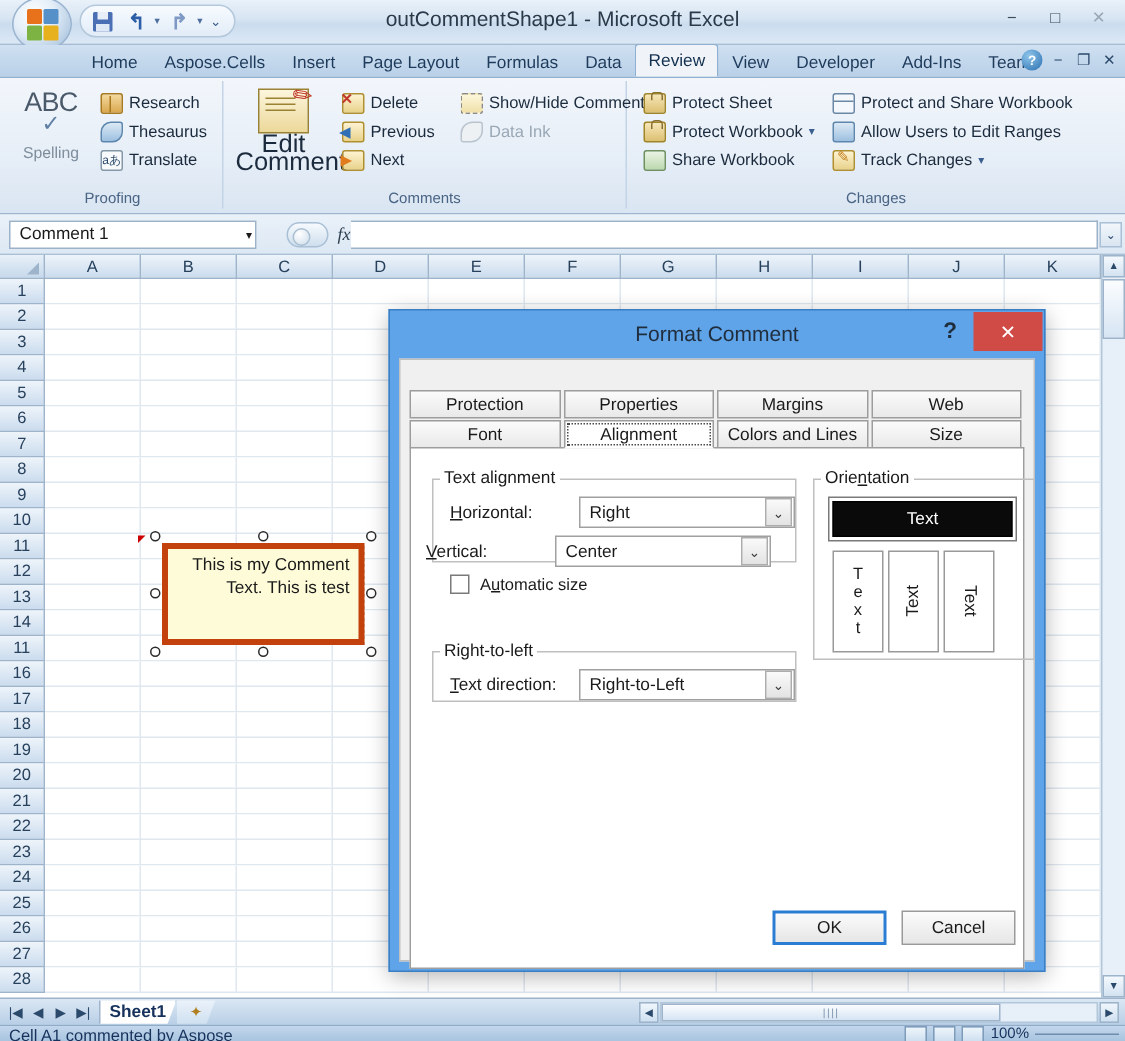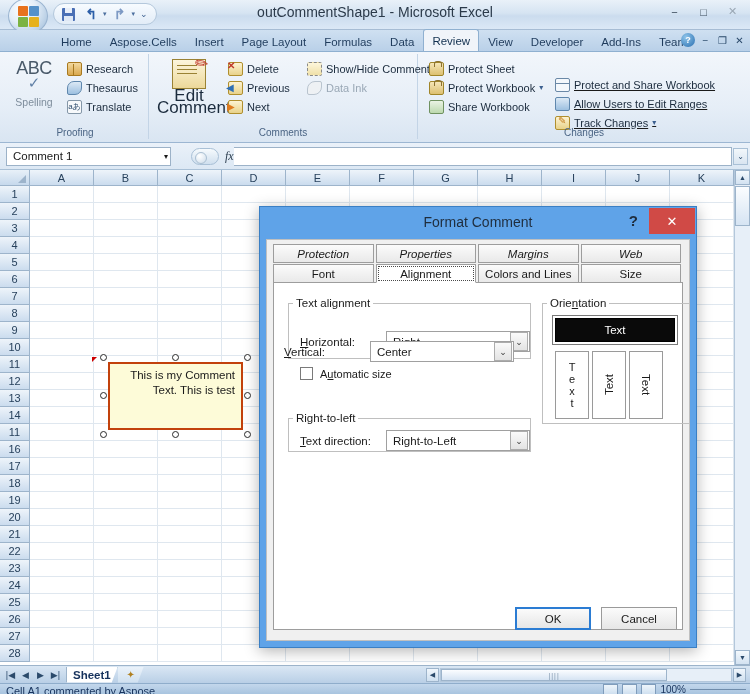--- a/index.html
+++ b/index.html
@@ -202,21 +202,21 @@
   .rh{ width:30px; height:17px; background:linear-gradient(180deg,#eef4fa,#cbdcee);
     border-right:1px solid #9db4cb; border-bottom:1px solid #9db4cb;
     font-size:11px; color:#27415c; display:flex; align-items:center; justify-content:center; }
   .cells{ position:absolute; left:30px; top:16px; right:0; bottom:0; }
   .cellrow{ display:flex; height:17px; }
   .cell{ width:64px; height:17px; border-right:1px solid #dfe7ef; border-bottom:1px solid #dfe7ef; background:#fff; }
 
   
   .commentbox{
     position:absolute; left:108px; top:192px; width:135px; height:68px;
-    background:#fdfbd8; border:2px solid #c2410c; z-index:5;
+    background:#fdfbd8; border:4px solid #c2410c; z-index:5;
     font-size:11.5px; color:#1a1a1a; text-align:right;
     padding:4px 6px 0 4px; line-height:15px;
   }
   .commentsel{
     position:absolute; left:103px; top:187px; width:145px; height:78px; z-index:4;
     border:5px solid transparent;
     background-image:
       repeating-linear-gradient(90deg,#2a2a2a 0 2px,transparent 2px 4px),
       repeating-linear-gradient(90deg,#2a2a2a 0 2px,transparent 2px 4px),
       repeating-linear-gradient(0deg,#2a2a2a 0 2px,transparent 2px 4px),
@@ -251,21 +251,21 @@
     position:absolute; left:6px; top:32px; right:6px; bottom:6px;
     background:#f0f0f0; border:1px solid #c0c0c0;
   }
 
   .tabrow{ display:flex; padding:0 6px; }
   .dtab{
     flex:1; height:19px; margin-right:2px;
     background:linear-gradient(180deg,#fbfbfb,#e9e9e9); border:1px solid #9d9d9d;
     font-size:11.5px; color:#1a1a1a; display:flex; align-items:center; justify-content:center;
   }
-  .tabrow.row1{ padding-top:4px;font-style:italic; }
+  .tabrow.row1{ padding-top:20px; }
   .tabrow.row2{ margin-top:1px; }
   .dtab.sel{ background:#fff; border-bottom-color:#fff; position:relative; z-index:3;
     outline:1px dotted #4a4a4a; outline-offset:-3px; }
   .tabpanel{
     margin:0 6px 6px; height:348px; background:#fff; border:1px solid #9d9d9d; border-top:1px solid #9d9d9d;
     position:relative; margin-top:-1px;
   }
 
   fieldset.grp{
     position:absolute; border:1px solid #bfbfbf; margin:0; padding:0;
@@ -487,21 +487,21 @@
       <div class="ritem">
         <span class="ic ic-lock"></span>
         <span>Protect Workbook</span>
         <span class="caretdn">▾</span>
       </div>
       <div class="ritem">
         <span class="ic ic-sheet"></span>
         <span>Share Workbook</span>
       </div>
     </div>
-    <div style="position:absolute; left:134px; top:21px;text-decoration:underline;">
+    <div style="position:absolute; left:134px; top:5px;">
       <div class="ritem">
         <span class="ic ic-grid"></span>
         <span>Protect and Share Workbook</span>
       </div>
       <div class="ritem">
         <span class="ic ic-users"></span>
         <span>Allow Users to Edit Ranges</span>
       </div>
       <div class="ritem">
         <span class="ic ic-track"></span>
@@ -976,21 +976,21 @@
       <div class="dtab sel">Alignment</div>
       <div class="dtab">Colors and Lines</div>
       <div class="dtab">Size</div>
     </div>
 
     <div class="tabpanel">
 
       <fieldset class="grp" id="fs-textalign">
         <legend>Text alignment</legend>
       </fieldset>
-      <div class="frow" style="left:26px; top:48px;">
+      <div class="frow" style="left:26px; top:32px;">
         <span class="flabel"><span class="u">H</span>orizontal:</span>
         <div class="combo">
           <span>Right</span>
           <span class="cbtn">⌄</span>
         </div>
       </div>
       <div class="frow" style="left:10px; top:58px;">
         <span class="flabel"><span class="u">V</span>ertical:</span>
         <div class="combo">
           <span>Center</span>

